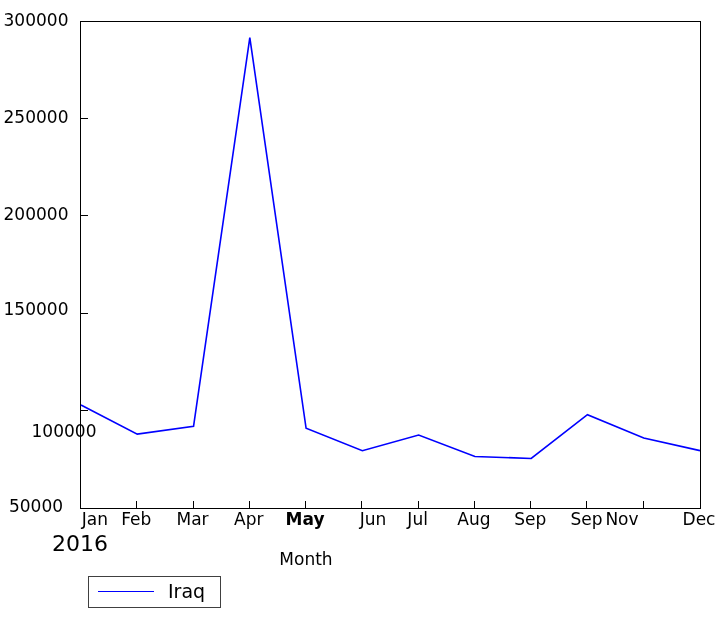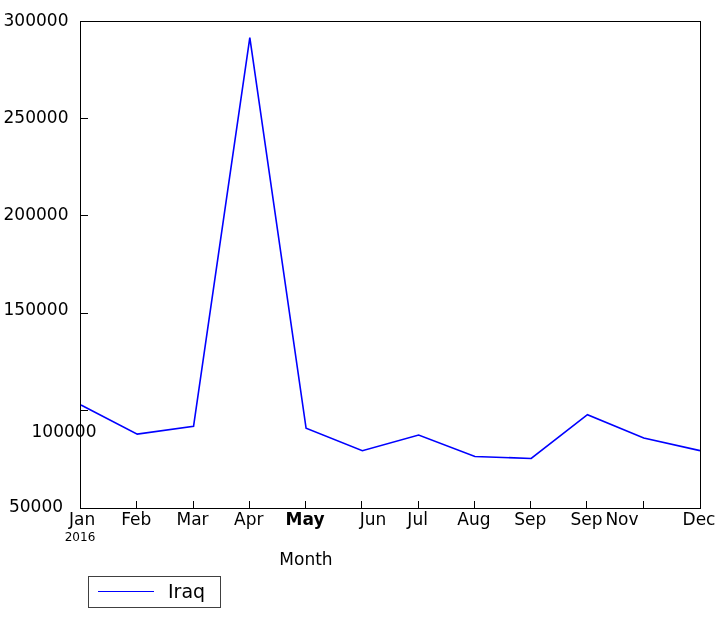--- a/index.html
+++ b/index.html
@@ -78,21 +78,21 @@
     top: 509px;
     font-size: 17px;
     color: #000000;
     white-space: nowrap;
     text-align: right;
     line-height: 1.25;
     transform: translateX(-50%);
   }
   .xtick-sub {
     display: block;
-    font-size: 12px;
+    font-size: 22px;
   }
   .xaxis-title {
     position: absolute;
     top: 549px;
     left: 0;
     width: 612px;
     text-align: center;
     font-size: 17px;
     color: #000000;
   }

